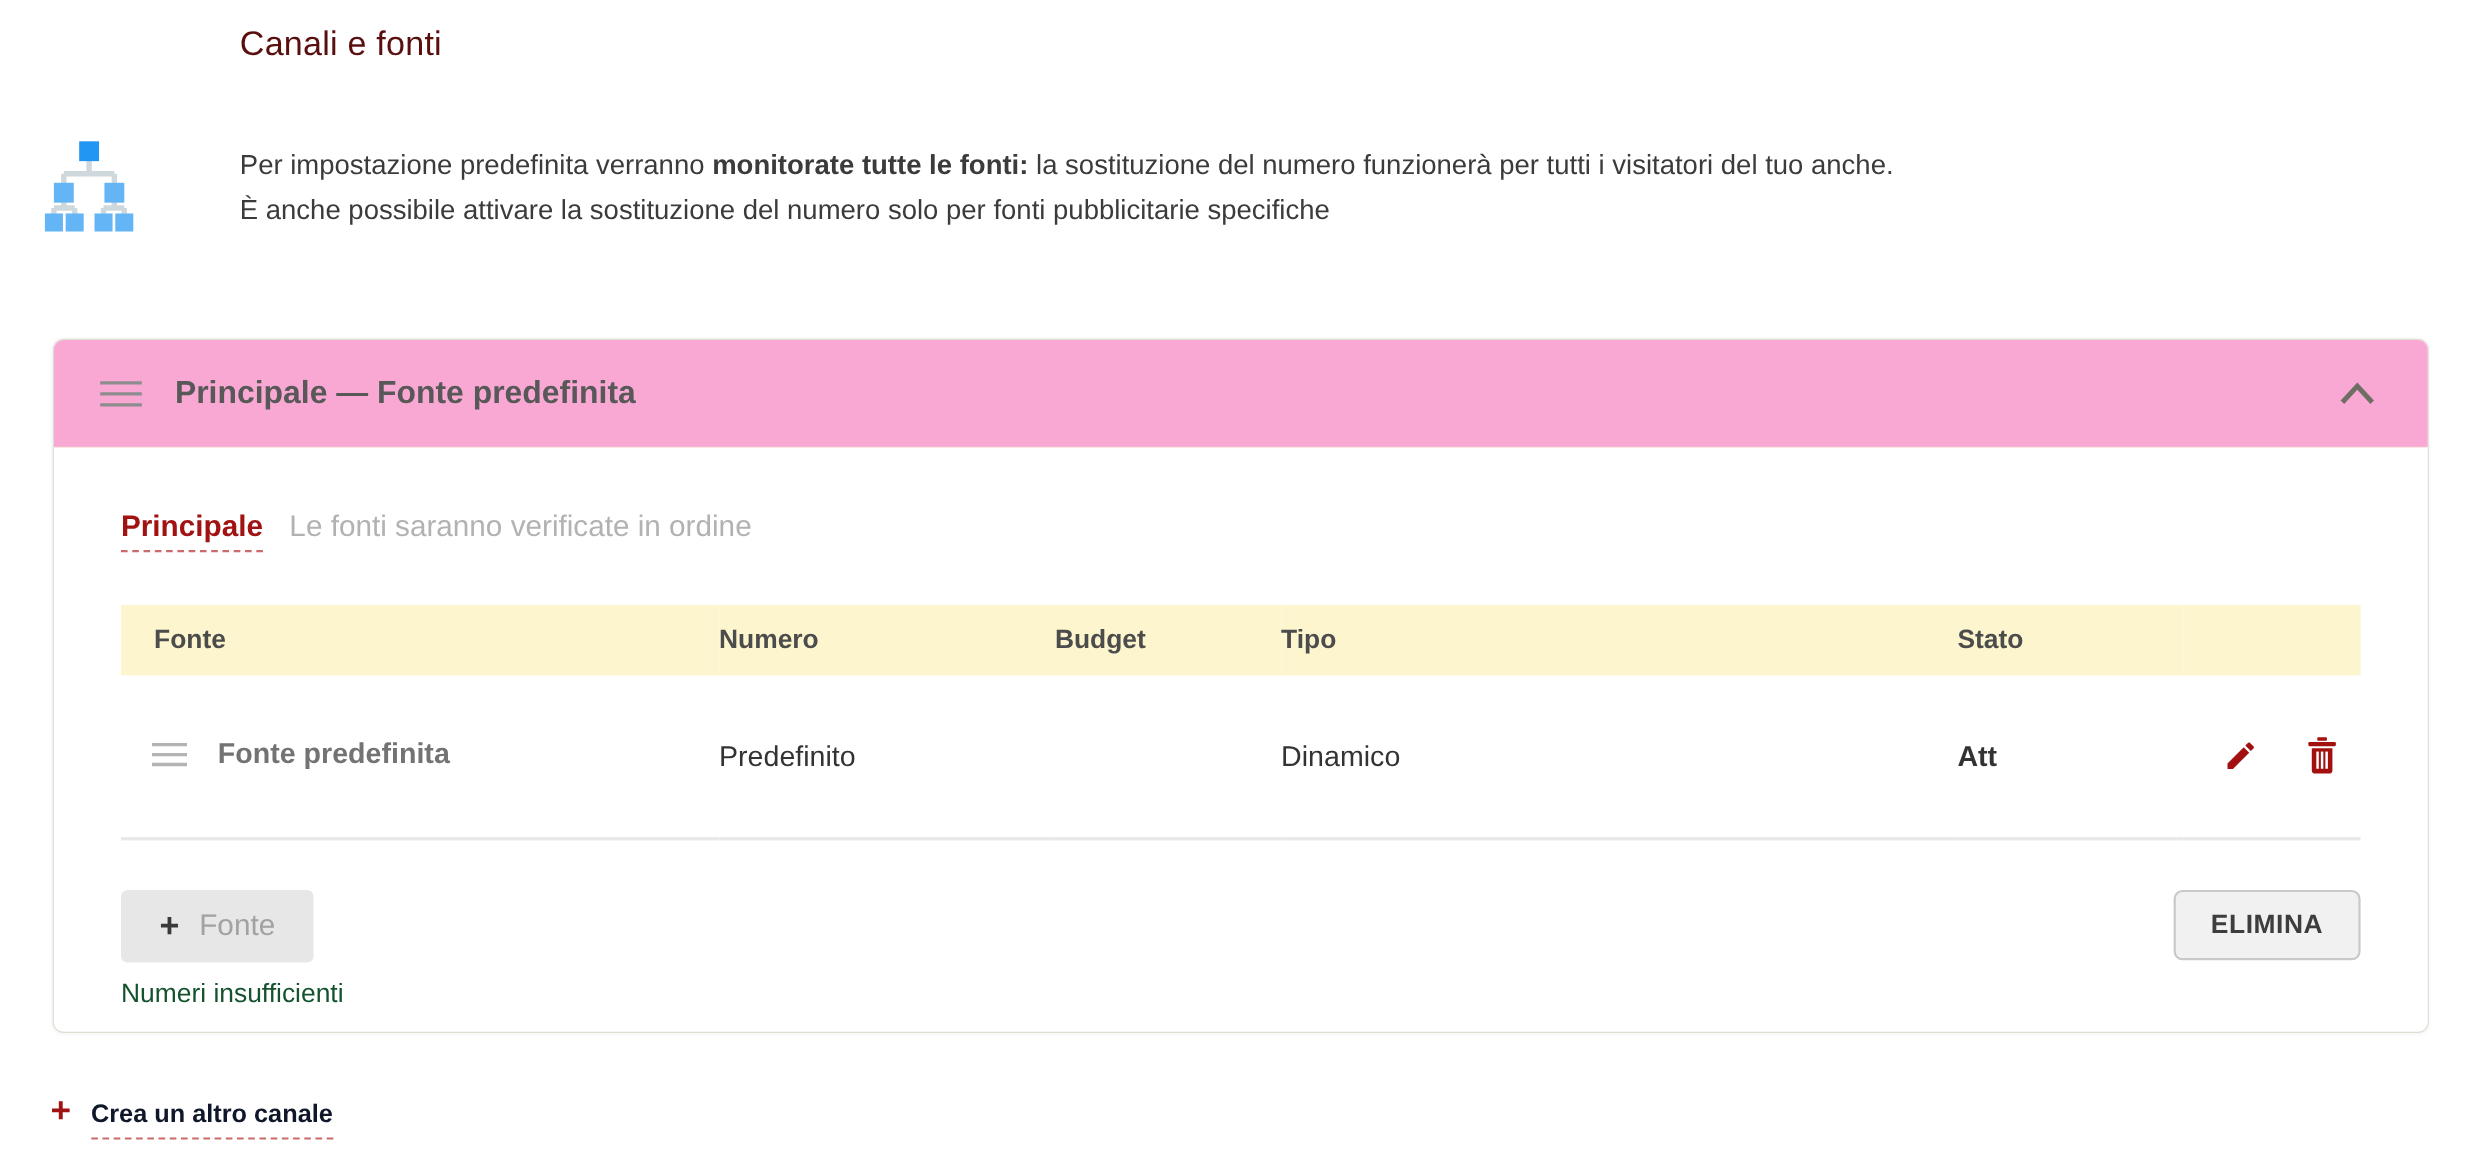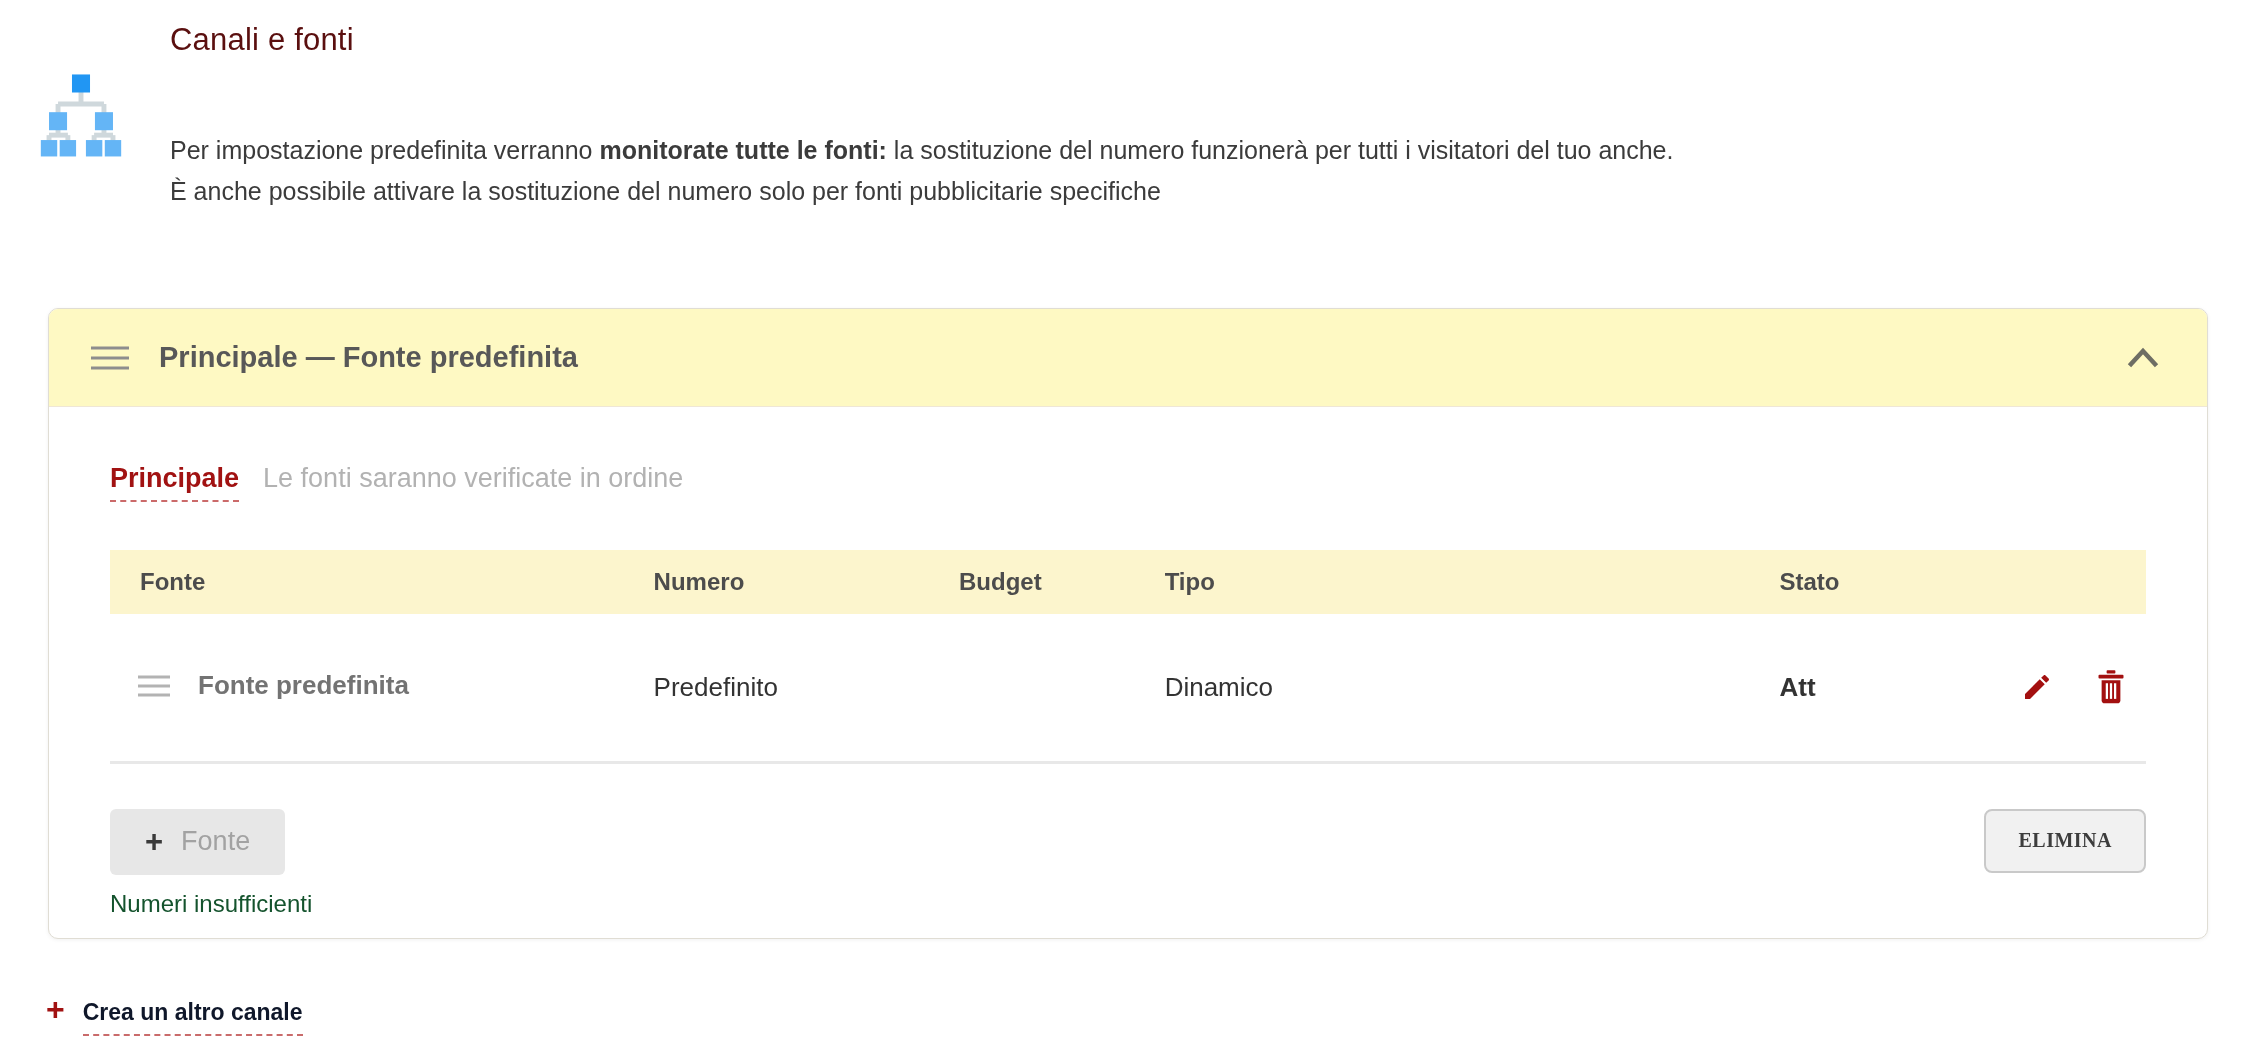--- a/index.html
+++ b/index.html
@@ -1,32 +1,32 @@
 <!DOCTYPE html>
 <html><head>
 <meta charset="utf-8">
 <style>
   * { box-sizing: border-box; }
   html, body { margin: 0; padding: 0; background: #fff; }
   body { font-family: "Liberation Sans", sans-serif; color: #3b3b3b; }
   .page { position: relative; width: 2242px; height: 1050px; background: #fff; overflow: hidden; }
 
   
-  .intro { display: flex; align-items: center; padding: 14px 40px 0 40px; }
+  .intro { display: flex; align-items: flex-end; padding: 14px 40px 0 40px; gap: 48px; }
   .intro-icon { width: 82px; height: 90px; flex: none; margin-right: 48px; }
   .intro-text h1 { margin: 8px 0 0; font-size: 31px; font-weight: 500; color: #5a0f0f; letter-spacing: .2px; }
   .desc { margin: 31px 0 0; font-size: 25px; line-height: 41px; color: #3b3b3b; }
   .desc b { font-weight: bold; }
 
   
   .panel { width: 2160px; margin: 96px 0 0 48px; background: #fff;
            border: 1px solid #e0ddd4; border-radius: 10px;
            box-shadow: 0 1px 4px rgba(0,0,0,.06); }
   .panel-header { display: flex; align-items: center; height: 98px;
-                  background: #fef9c3; border-bottom: 1px solid #efe7d6;
+                  background: #f9a8d4; border-bottom: 1px solid #efe7d6;
                   border-radius: 9px 9px 0 0; padding: 0 42px; cursor: pointer; }
   .panel-title { margin-left: 30px; font-size: 29px; font-weight: bold; color: #585858; }
   .chevron { margin-left: auto; display: inline-flex; }
   .drag-handle, .row-drag { display: inline-flex; cursor: grab; }
 
   .panel-body { padding: 0 61px 20px 61px; }
 
   .channel-row { display: flex; align-items: baseline; margin: 56px 0 48px 0; }
   .channel-link { font-size: 27px; font-weight: bold; color: #a11212; text-decoration: none;
                   border-bottom: 2px dashed #cb6a6a; padding-bottom: 6px; cursor: pointer; }
@@ -47,22 +47,22 @@
               vertical-align: middle; line-height: 0; }
 
   
   .panel-footer { display: flex; align-items: flex-start; margin-top: 45px; }
   .add-source-btn { display: inline-flex; align-items: center; height: 66px; padding: 0 35px;
                     background: #e7e7e7; border: none; border-radius: 6px;
                     font-family: inherit; font-size: 27px; color: #a2a2a2; cursor: default; }
   .add-source-btn .plus-glyph { color: #3a3a3a; font-weight: bold; font-size: 31px; margin-right: 18px; }
   .error-text { margin-top: 15px; font-size: 24px; color: #14532d; text-align: center; }
   .delete-btn { margin-left: auto; height: 64px; padding: 0 32px; background: #f1f1f1;
-                border: 2px solid #c9c9c9; border-radius: 8px; font-family: Liberation Serif, serif;
-                font-size: 20px; font-weight: bold; color: #3d3d3d; letter-spacing: .5px; cursor: pointer; }
+                border: 2px solid #c9c9c9; border-radius: 8px; font-family: Liberation Sans, sans-serif;
+                font-size: 24px; font-weight: bold; color: #3d3d3d; letter-spacing: .5px; cursor: pointer; }
 
   
   .create-link { display: flex; align-items: baseline; margin: 52px 0 0 46px; }
   .create-link .plus-glyph { color: #a11212; font-weight: bold; font-size: 32px; margin-right: 18px; }
   .create-label { font-size: 23px; font-weight: bold; color: #0f172a; text-decoration: none;
                   border-bottom: 2px dashed #c96b6b; padding-bottom: 8px; cursor: pointer; }
 </style>
 </head>
 <body>
 

